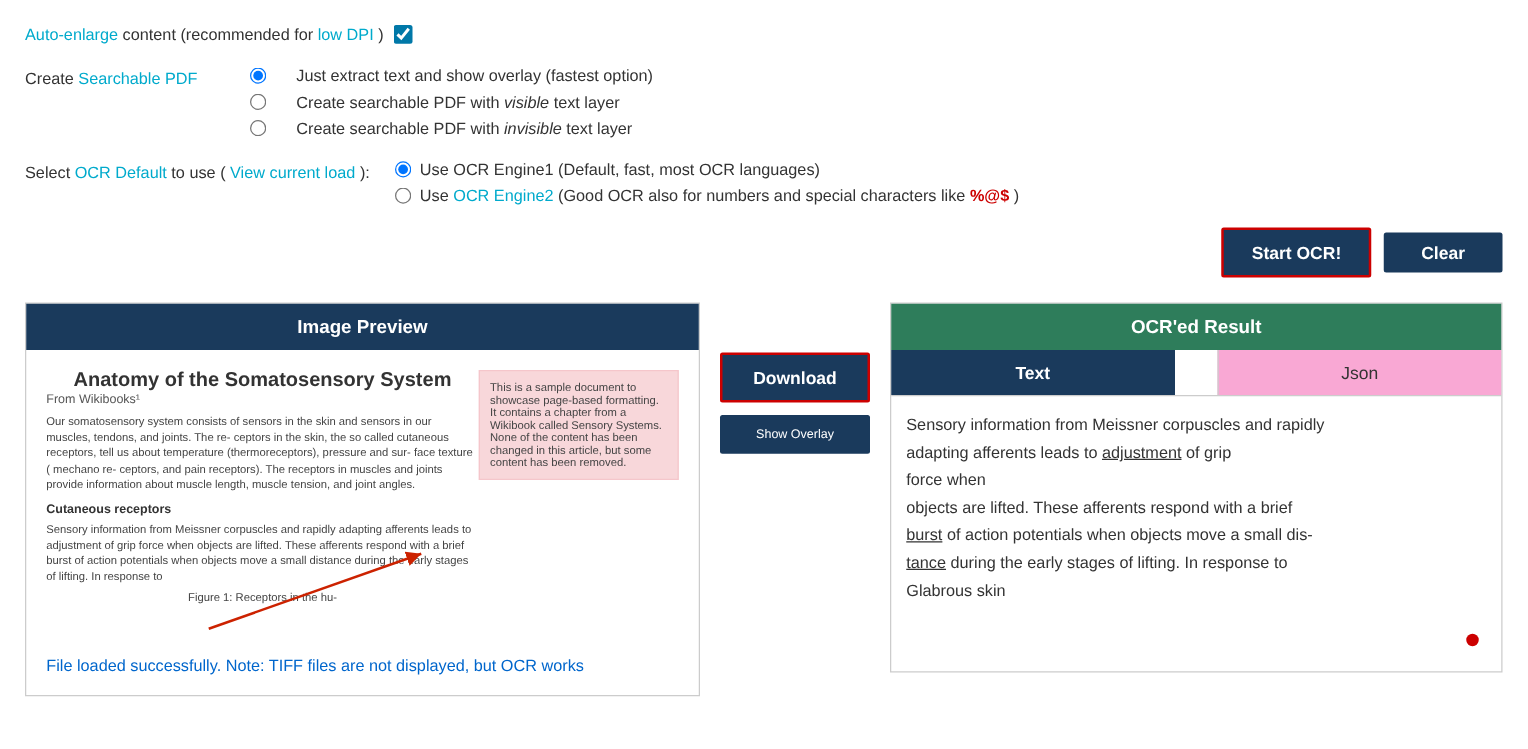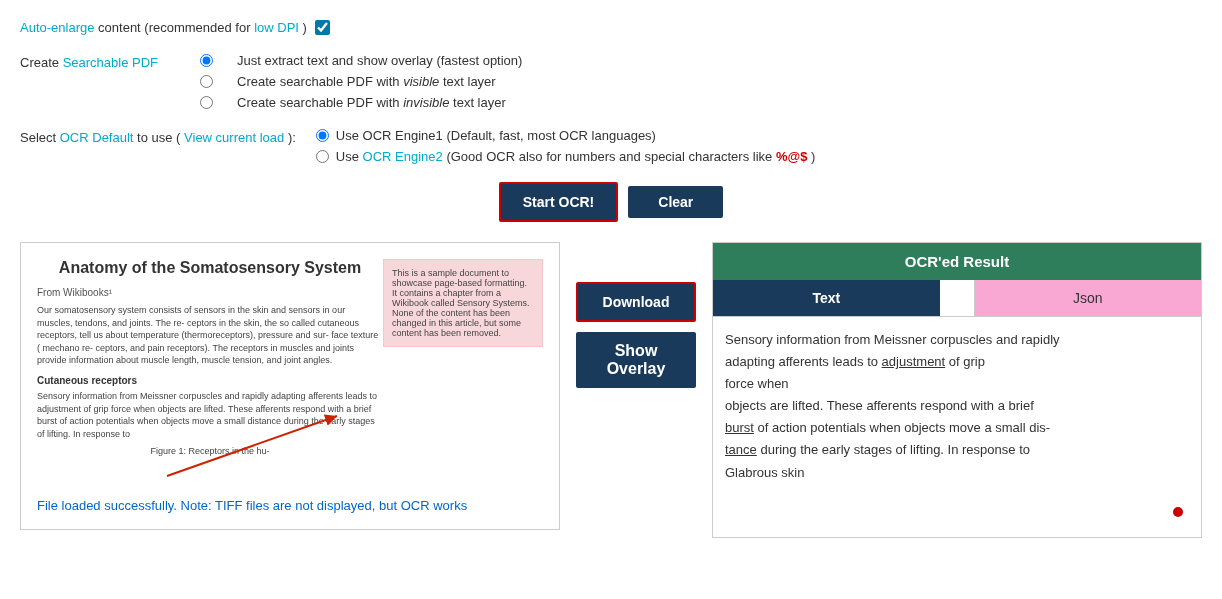--- a/index.html
+++ b/index.html
@@ -20,21 +20,21 @@
 
     .ocr-engine-row { display: flex; align-items: flex-start; gap: 20px; margin-bottom: 18px; }
     .ocr-engine-label { color: #333; min-width: 160px; margin-top: 2px; }
     .ocr-engine-label a { color: #00aacc; text-decoration: none; }
     .engine-options { display: flex; flex-direction: column; gap: 6px; }
     .engine-option { display: flex; align-items: center; gap: 7px; }
     .engine-option label { color: #333; }
     .engine-option label a { color: #00aacc; text-decoration: none; }
     .special-chars { color: #cc0000; font-weight: bold; }
 
-    .action-row { display: flex; justify-content: center; gap: 10px; margin-bottom: 20px; align-items: center; }
+    .action-row { display: flex; justify-content: flex-end; gap: 10px; margin-bottom: 20px; align-items: center; }
     .btn-start-ocr {
       background-color: #1a3a5c;
       color: #fff;
       border: 2px solid #cc0000;
       padding: 10px 22px;
       font-size: 14px;
       font-weight: bold;
       cursor: pointer;
       border-radius: 2px;
     }
@@ -66,21 +66,20 @@
       font-size: 15px;
       font-weight: bold;
     }
     .image-preview-content {
       padding: 16px;
     }
     .document-title {
       text-align: center;
       font-size: 16px;
       font-weight: bold;
-      margin-bottom: 10px;
       color: #333;
     }
     .document-meta {
       font-size: 10px;
       color: #555;
       margin-bottom: 6px;
     }
     .document-body-text {
       font-size: 9px;
       color: #444;
@@ -140,22 +139,22 @@
       font-weight: bold;
       cursor: pointer;
       width: 120px;
       border-radius: 2px;
     }
     .btn-show-overlay {
       background-color: #1a3a5c;
       color: #fff;
       border: none;
       padding: 10px 16px;
-      font-size: 16px;
-      font-weight: bold;
+      font-size: 10px;
+      font-weight: normal;
       cursor: pointer;
       width: 120px;
       border-radius: 2px;
     }
 
     
     .ocr-result-panel {
       border: 1px solid #ccc;
       flex: 1;
       background: #fff;
@@ -291,20 +290,21 @@
 
   <div class="action-row">
     <button class="btn-start-ocr">Start OCR!</button>
     <button class="btn-clear">Clear</button>
   </div>
 </div>
 
 <div class="main-panels">
 
   <div class="image-preview-panel">
+    <div class="panel-header-blue">Image Preview</div>
     <div class="image-preview-content">
       <div class="doc-preview-wrapper">
         <div class="doc-main">
           <div class="document-title">Anatomy of the Somatosensory System</div>
           <div class="document-meta">From Wikibooks¹</div>
           <div class="document-body-text">Our somatosensory system consists of sensors in the skin and sensors in our muscles, tendons, and joints. The re- ceptors in the skin, the so called cutaneous receptors, tell us about temperature (thermoreceptors), pressure and sur- face texture ( mechano re- ceptors, and pain receptors). The receptors in muscles and joints provide information about muscle length, muscle tension, and joint angles.</div>
           <div class="document-section-title">Cutaneous receptors</div>
           <div class="document-body-text2">Sensory information from Meissner corpuscles and rapidly adapting afferents leads to adjustment of grip force when objects are lifted. These afferents respond with a brief burst of action potentials when objects move a small distance during the early stages of lifting. In response to</div>
           <div class="figure-caption">Figure 1: Receptors in the hu-</div>
         </div>

